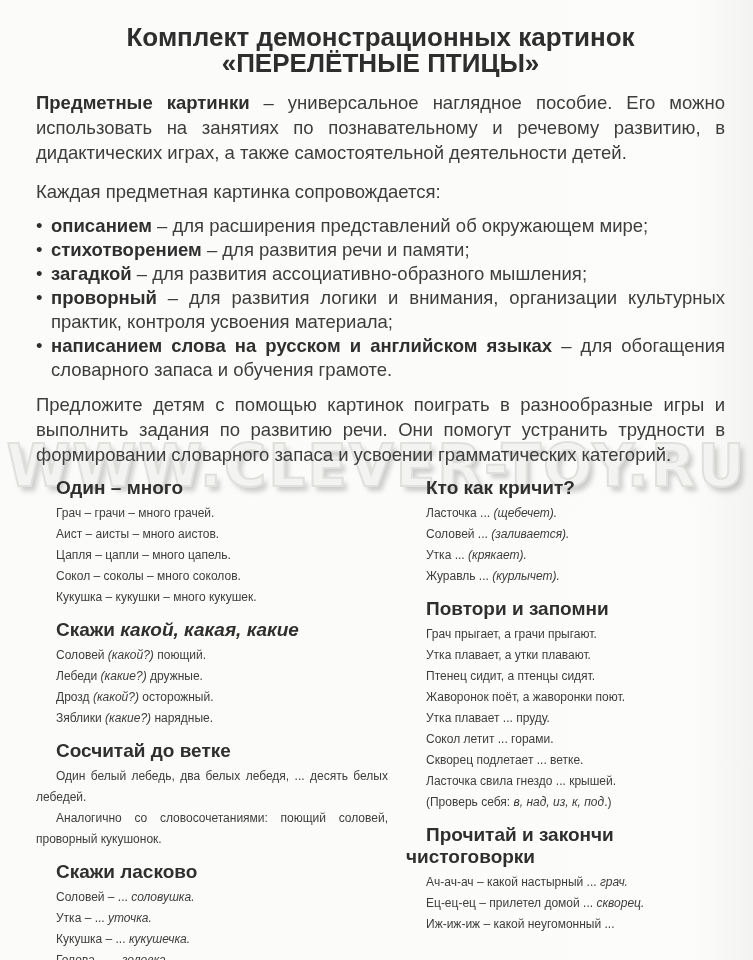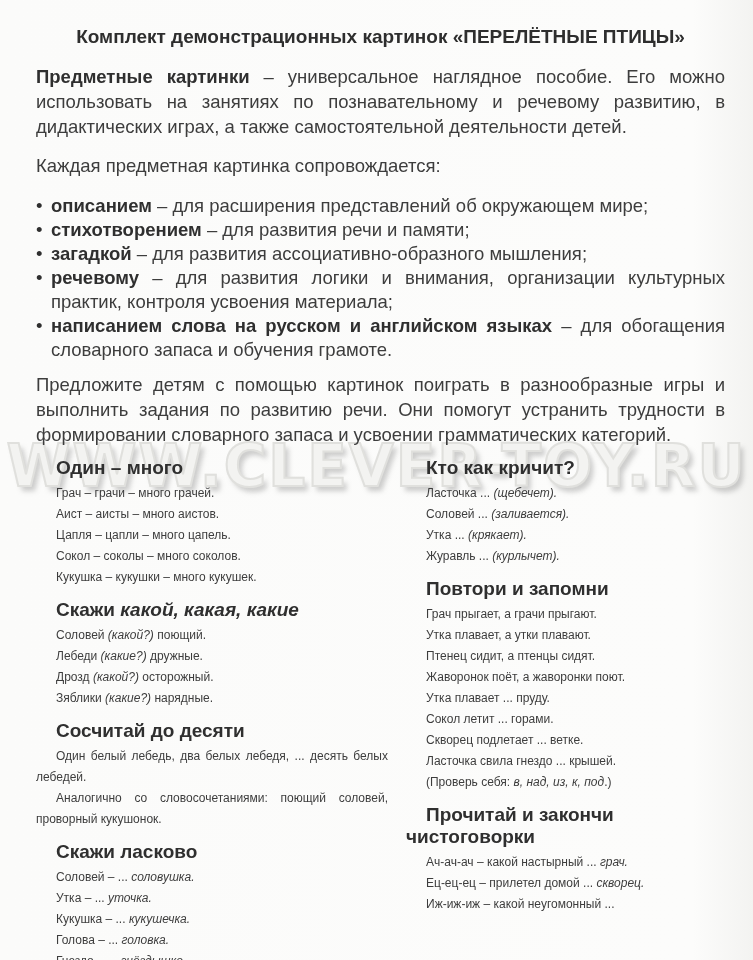--- a/index.html
+++ b/index.html
@@ -20,27 +20,27 @@
     top:432px;left:0;width:100%;
     font-family:"DejaVu Sans",sans-serif;
     font-weight:bold;font-size:58px;letter-spacing:2px;
     white-space:nowrap;text-align:center;
     color:#f3f3f1;
     -webkit-text-stroke:2px #e0e0dd;
     text-shadow:4px 5px 5px rgba(125,125,125,0.38);
     user-select:none;pointer-events:none;
   }
   .title{
-    font-size:19px;font-weight:bold;color:#2e2e2e;
+    font-size:26px;font-weight:bold;color:#2e2e2e;
     text-align:center;margin:4px 0 14px;line-height:26px;
   }
   .para{font-size:18.5px;line-height:25px;margin:0 0 8px;text-align:justify;}
   .para b{color:#2f2f2f;}
   .lead-in{margin:14px 0 2px;text-align:left;}
-  .bullets{list-style:none;margin:16px 0 10px;padding:0;}
+  .bullets{list-style:none;margin:10px 0 10px;padding:0;}
   .bullets li{
     position:relative;padding-left:15px;
     font-size:18.5px;line-height:24px;text-align:justify;
   }
   .bullets li::before{content:"•";position:absolute;left:0;top:0;color:#2f2f2f;}
   .bullets b{color:#2f2f2f;}
   .columns{display:grid;grid-template-columns:352px 1fr;column-gap:18px;margin-top:8px;}
   .section .sec-title{
     font-size:19px;font-weight:bold;color:#2f2f2f;
     line-height:22px;margin:11px 0 4px;text-indent:20px;
@@ -62,21 +62,21 @@
   <h1 class="title">Комплект демонстрационных картинок «ПЕРЕЛЁТНЫЕ ПТИЦЫ»</h1>
 
   <p class="para"><b>Предметные картинки</b><span> – универсальное наглядное пособие. Его можно использовать на занятиях по познавательному и речевому развитию, в дидактических играх, а также самостоятельной деятельности детей.</span></p>
 
   <p class="para lead-in">Каждая предметная картинка сопровождается:</p>
 
   <ul class="bullets" id="bullet-list">
       <li><b>описанием</b><span> – для расширения представлений об окружающем мире;</span></li>
       <li><b>стихотворением</b><span> – для развития речи и памяти;</span></li>
       <li><b>загадкой</b><span> – для развития ассоциативно-образного мышления;</span></li>
-      <li><b>речевому</b><span> – для развития логики и внимания, организации культурных практик, контроля усвоения материала;</span></li>
+      <li><b>проворный</b><span> – для развития логики и внимания, организации культурных практик, контроля усвоения материала;</span></li>
       <li><b>написанием слова на русском и английском языках</b><span> – для обогащения словарного запаса и обучения грамоте.</span></li>
     </ul>
 
   <p class="para">Предложите детям с помощью картинок поиграть в разнообразные игры и выполнить задания по развитию речи. Они помогут устранить трудности в формировании словарного запаса и усвоении грамматических категорий.</p>
 
   <div class="columns">
     <div class="col" id="col-left">
         <div class="section">
           <div class="sec-title"><span class="s-b">Один – много</span></div>
           <p class="line"><span class="s-n">Грач – грачи – много грачей.</span></p>
@@ -86,21 +86,21 @@
           <p class="line"><span class="s-n">Кукушка – кукушки – много кукушек.</span></p>
         </div>
         <div class="section">
           <div class="sec-title"><span class="s-b">Скажи </span><span class="s-bi">какой, какая, какие</span></div>
           <p class="line"><span class="s-n">Соловей </span><span class="s-i">(какой?)</span><span class="s-n"> поющий.</span></p>
           <p class="line"><span class="s-n">Лебеди </span><span class="s-i">(какие?)</span><span class="s-n"> дружные.</span></p>
           <p class="line"><span class="s-n">Дрозд </span><span class="s-i">(какой?)</span><span class="s-n"> осторожный.</span></p>
           <p class="line"><span class="s-n">Зяблики </span><span class="s-i">(какие?)</span><span class="s-n"> нарядные.</span></p>
         </div>
         <div class="section">
-          <div class="sec-title"><span class="s-b">Сосчитай до десяти</span></div>
+          <div class="sec-title"><span class="s-b">Сосчитай до ветке</span></div>
           <p class="line wrap"><span class="s-n">Один белый лебедь, два белых лебедя, ... десять белых лебедей.</span></p>
           <p class="line wrap"><span class="s-n">Аналогично со словосочетаниями: поющий соловей, проворный кукушонок.</span></p>
         </div>
         <div class="section">
           <div class="sec-title"><span class="s-b">Скажи ласково</span></div>
           <p class="line"><span class="s-n">Соловей – ... </span><span class="s-i">соловушка.</span></p>
           <p class="line"><span class="s-n">Утка – ... </span><span class="s-i">уточка.</span></p>
           <p class="line"><span class="s-n">Кукушка – ... </span><span class="s-i">кукушечка.</span></p>
           <p class="line"><span class="s-n">Голова – ... </span><span class="s-i">головка.</span></p>
           <p class="line"><span class="s-n">Гнездо – ... </span><span class="s-i">гнёздышко.</span></p>

